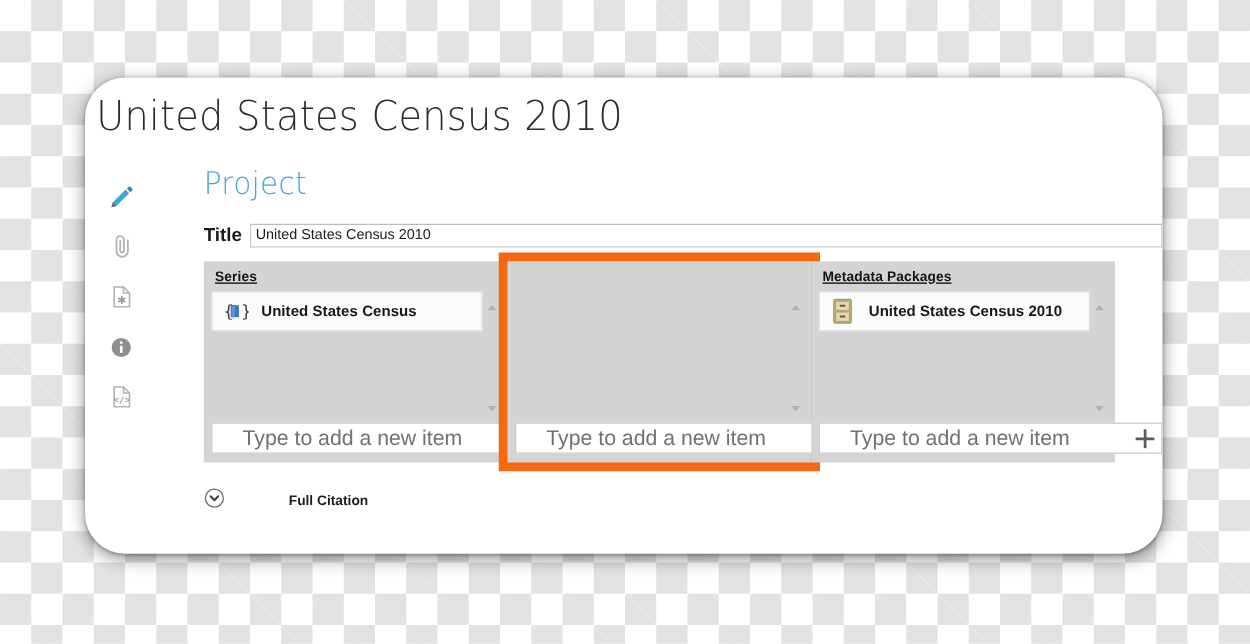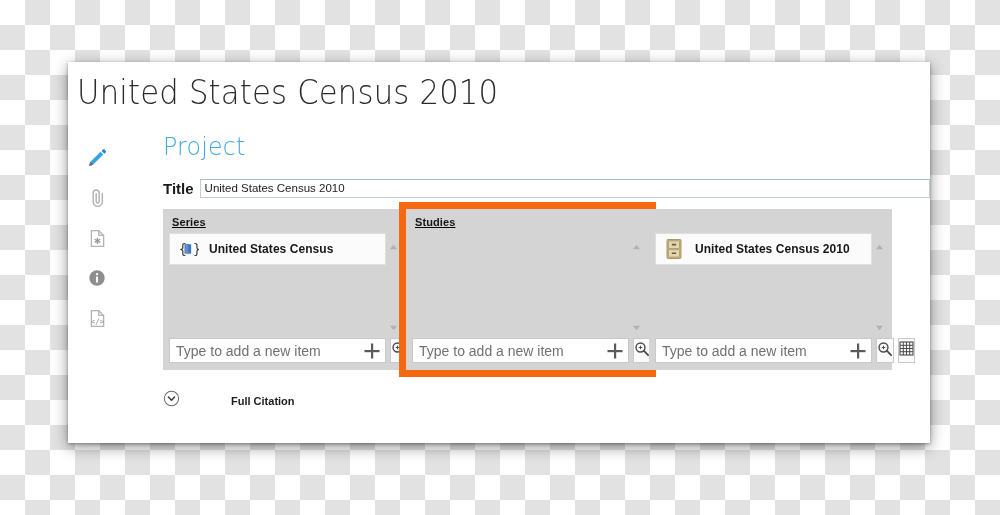--- a/index.html
+++ b/index.html
@@ -23,20 +23,21 @@
   
   #app-window {
     position: absolute;
     left: 68px;
     top: 62px;
     width: 862px;
     height: 381px;
     background: #ffffff;
     box-shadow: 0 4px 14px rgba(0,0,0,0.42), 0 1px 3px rgba(0,0,0,0.30);
     overflow: hidden;
+    border-radius: 32px;
   }
 
   #page-title {
     position: absolute;
     left: 9px;
     top: 11px;
     font-size: 33px;
     font-weight: 300;
     color: #2b2b2b;
     letter-spacing: 0.2px;
@@ -218,23 +219,23 @@
     display: flex;
     align-items: center;
     position: relative;
     box-sizing: border-box;
   }
   .add-input {
     flex: 1;
     border: none;
     outline: none;
     background: transparent;
-    font-size: 14px;
+    font-size: 17px;
     color: #58595b;
-    padding-left: 6px;
+    padding-left: 24px;
     font-family: "Liberation Sans", sans-serif;
   }
   .add-input::placeholder { color: #6f7173; opacity: 1; }
   .plus-btn {
     width: 26px;
     display: flex;
     align-items: center;
     justify-content: center;
     cursor: pointer;
   }
@@ -394,21 +395,20 @@
                   <path d="M1 4.3h13M1 7.5h13M1 10.7h13M4.3 1v13M7.5 1v13M10.7 1v13" stroke="#4a4a4a" stroke-width="1"></path>
                 </svg>
               </span>
             </div>
           </div>
         </div>
       </div>
 
       <div class="panel-slot highlighted">
         <div class="panel">
-          <div class="panel-title">Studies</div>
 
           <div class="list-area">
             <div class="list-items">
 
 
 
             </div>
             <div class="scroll-col">
               <span class="scroll-arrow up">
                 <svg width="9" height="8" viewBox="0 0 10 8">
@@ -449,20 +449,21 @@
                   <path d="M1 4.3h13M1 7.5h13M1 10.7h13M4.3 1v13M7.5 1v13M10.7 1v13" stroke="#4a4a4a" stroke-width="1"></path>
                 </svg>
               </span>
             </div>
           </div>
         </div>
       </div>
 
       <div class="panel-slot">
         <div class="panel">
+          <div class="panel-title">Metadata Packages</div>
 
           <div class="list-area">
             <div class="list-items">
               <div class="list-item">
                 <span class="list-icon">
                   <svg width="22" height="24" viewBox="0 0 22 24">
                     <rect x="4" y="2.5" width="14" height="19" rx="1" fill="#cbb687" stroke="#9c8754" stroke-width="0.8"></rect>
                     <rect x="5.5" y="4" width="11" height="7.5" rx="0.6" fill="#e4d6b2" stroke="#a8935f" stroke-width="0.7"></rect>
                     <rect x="5.5" y="12.6" width="11" height="7.5" rx="0.6" fill="#e4d6b2" stroke="#a8935f" stroke-width="0.7"></rect>
                     <rect x="8.8" y="6.8" width="4.4" height="1.6" rx="0.4" fill="#6d5c33"></rect>

